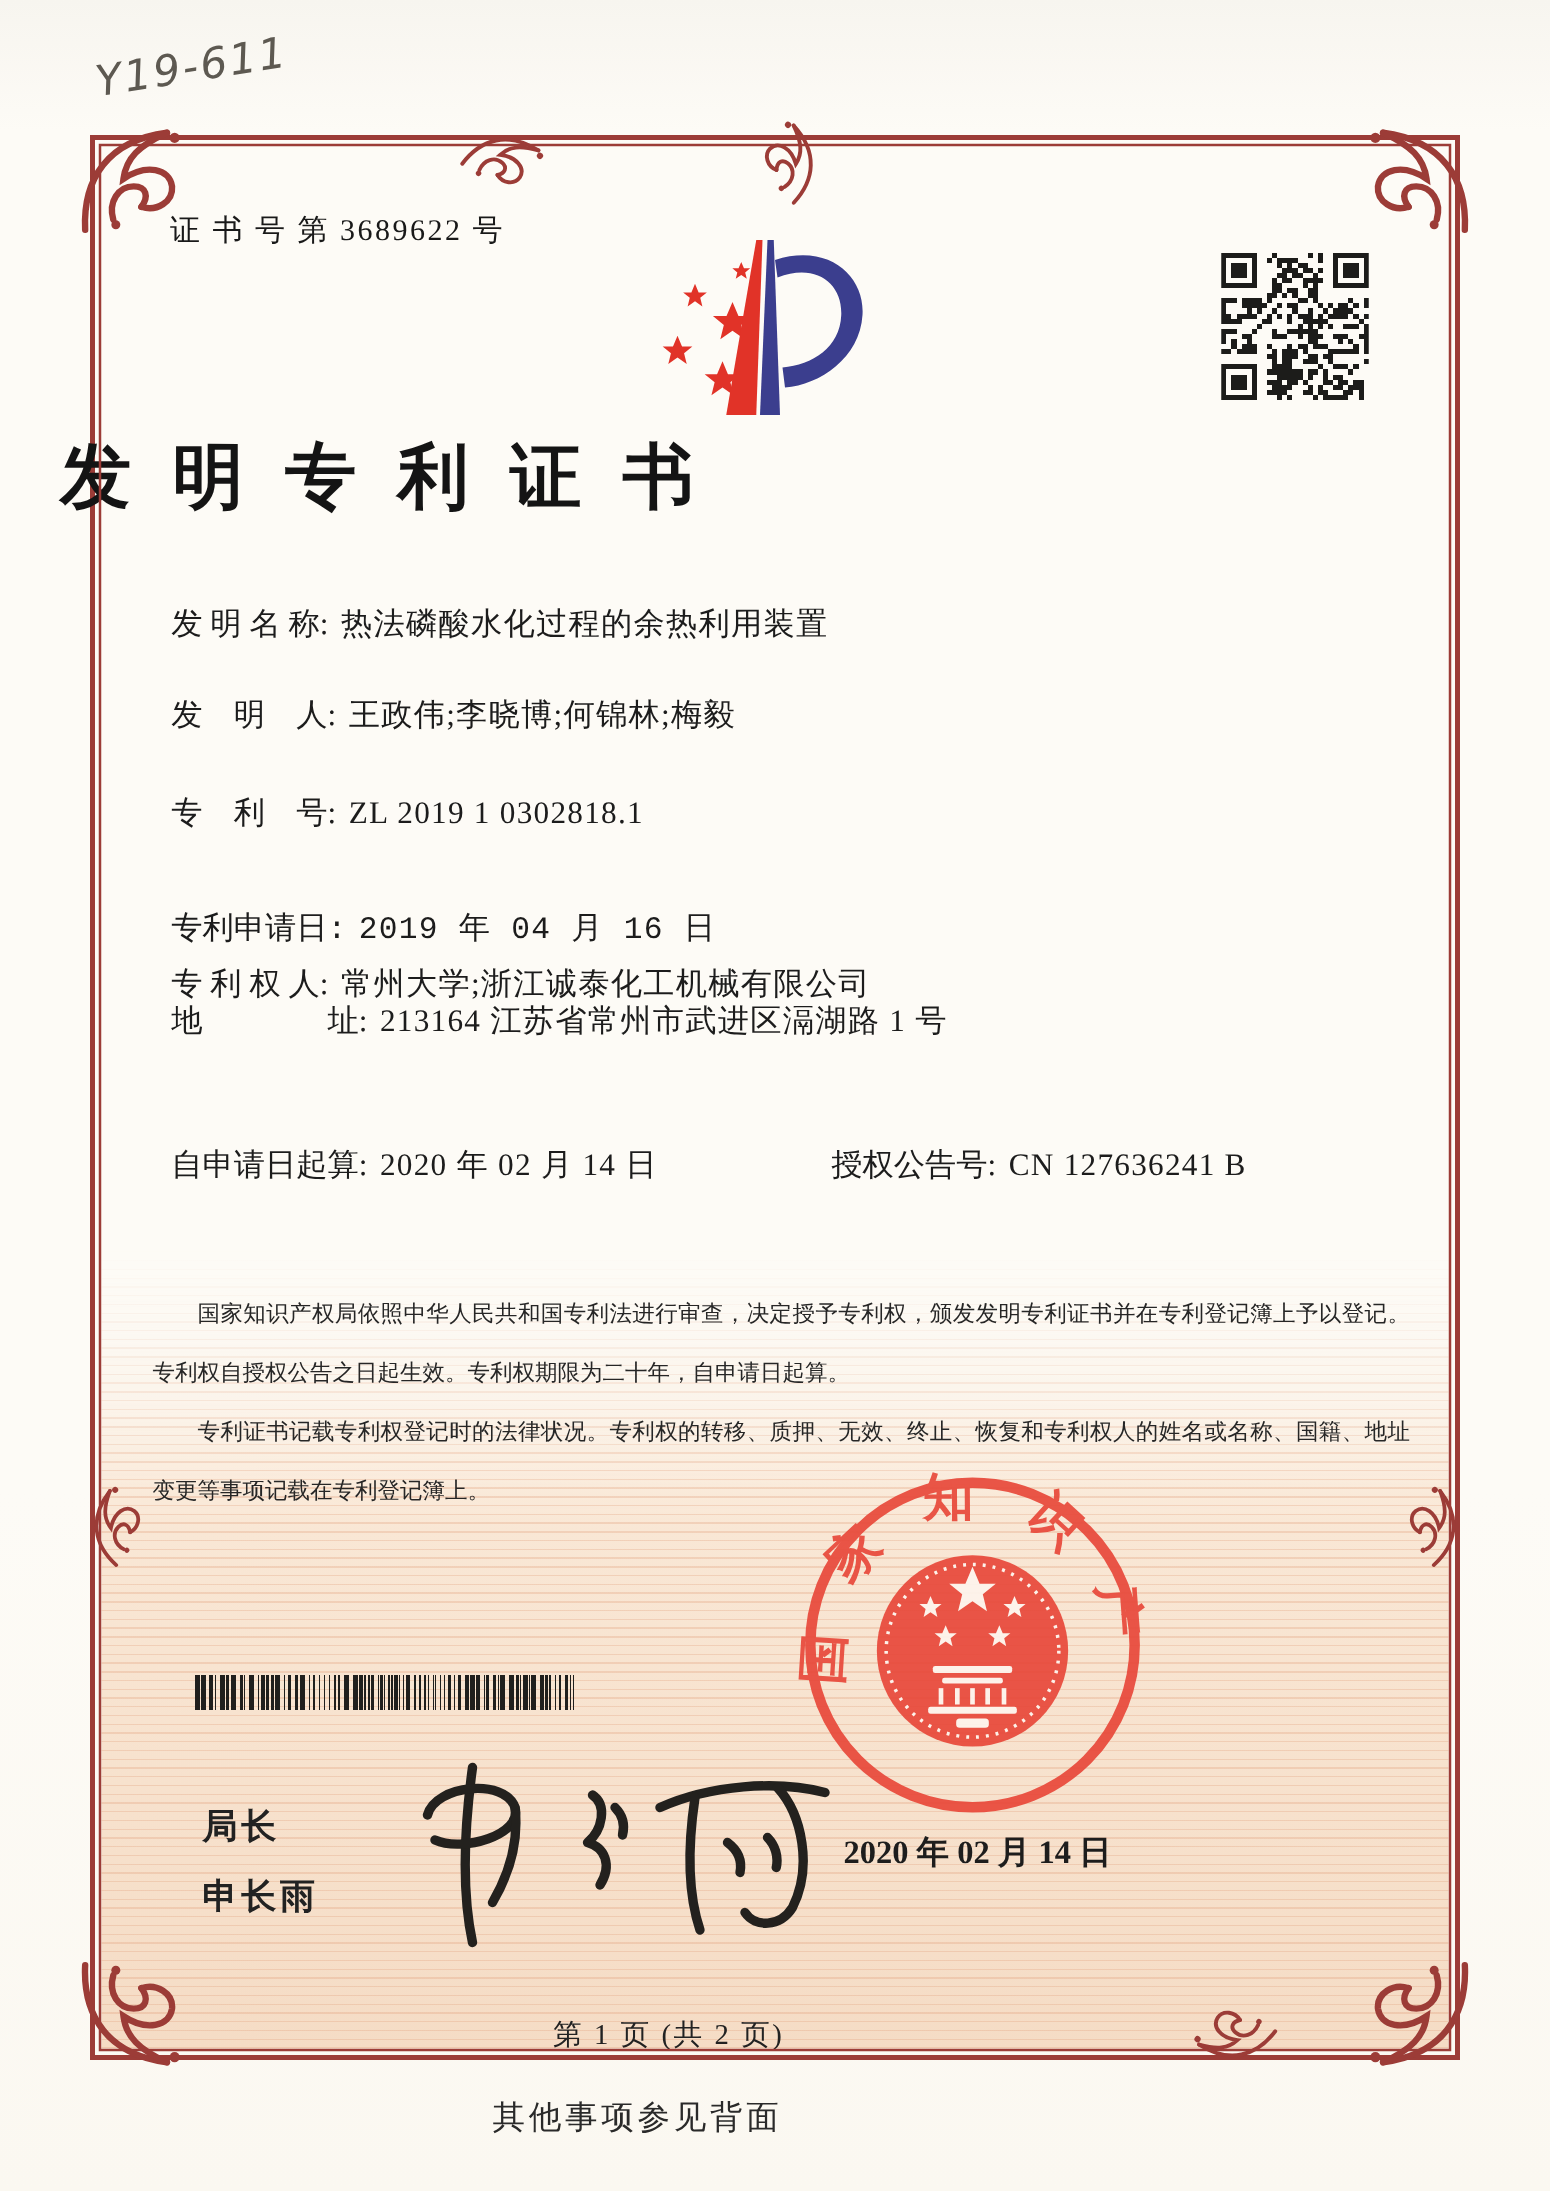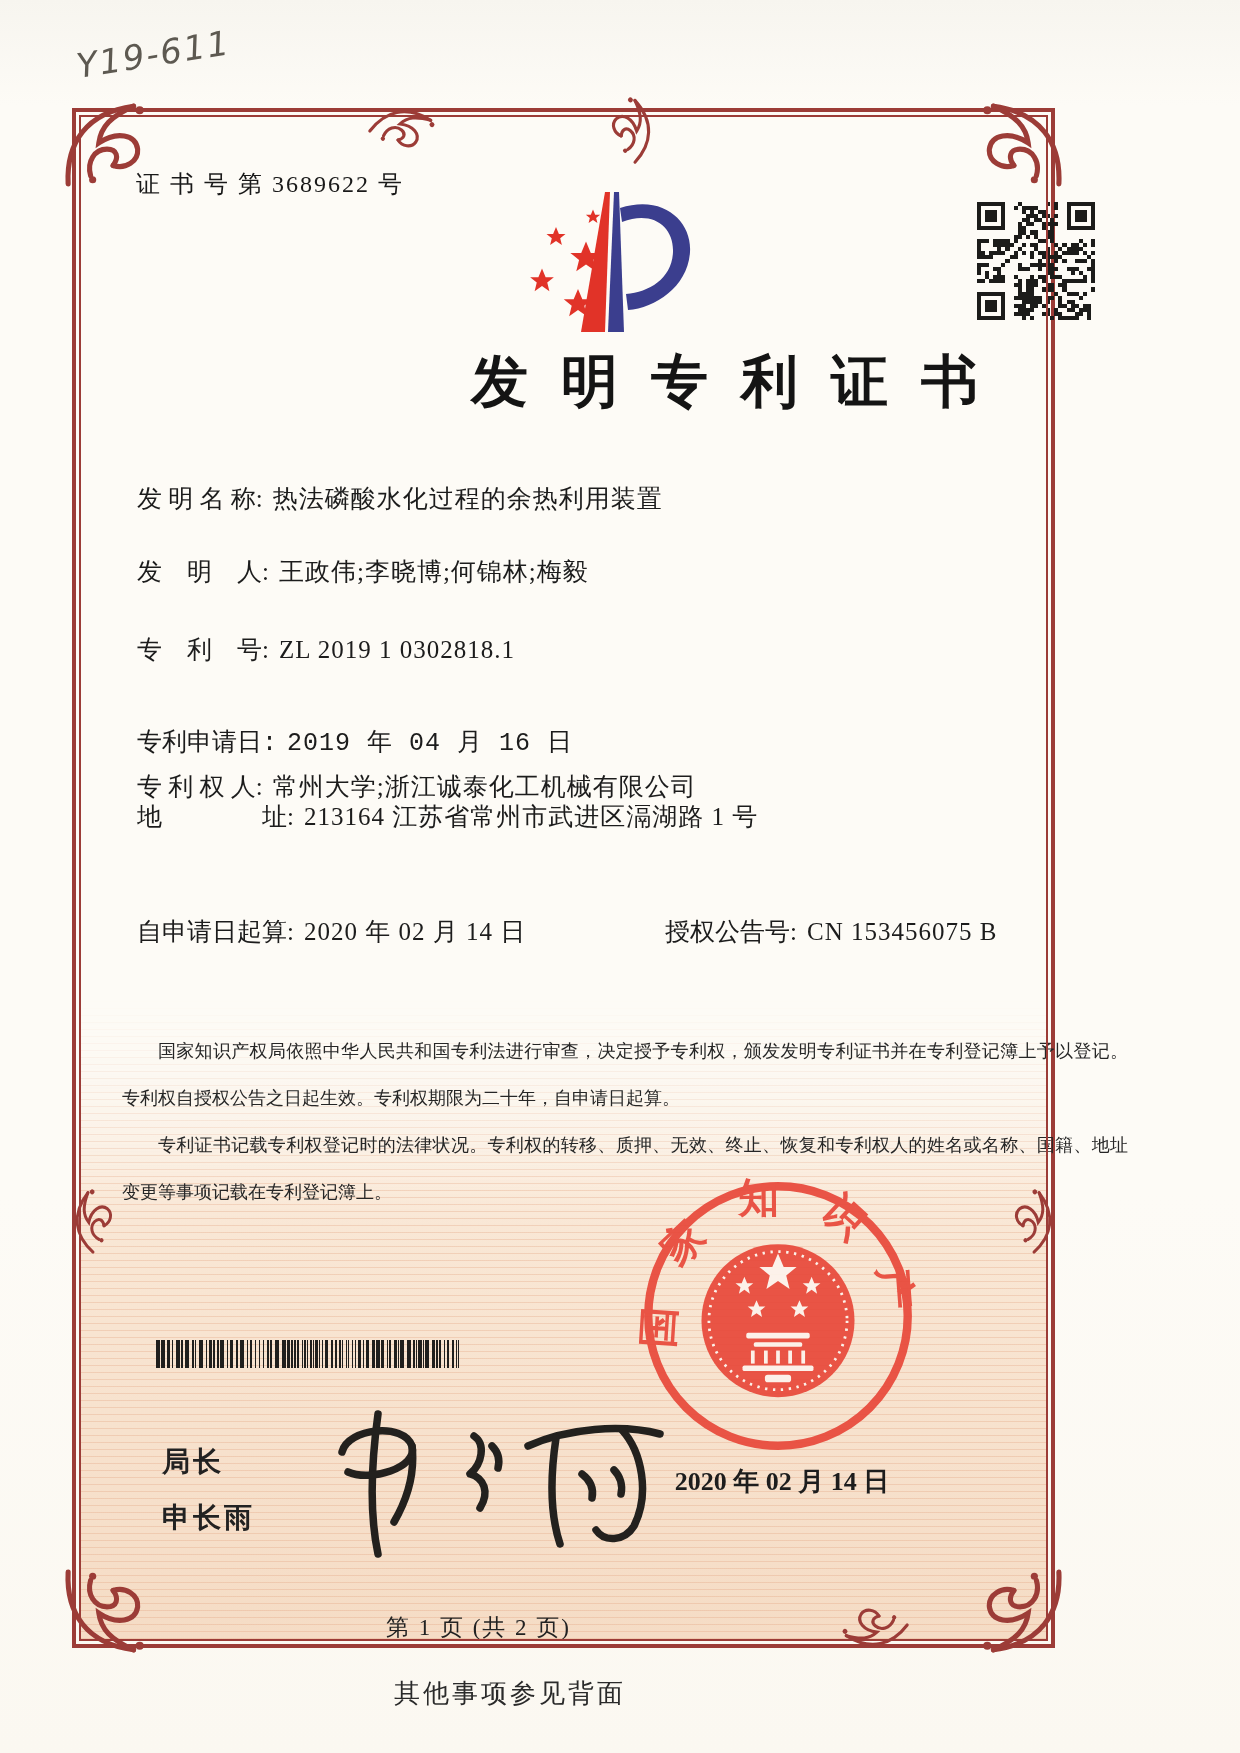--- a/index.html
+++ b/index.html
@@ -3,21 +3,21 @@
 <meta charset="utf-8">
 <style>
   html,body{margin:0;padding:0;}
   body{width:1240px;height:1753px;font-family:"Liberation Serif","DejaVu Serif",serif;}
   .page{position:relative;width:1240px;height:1753px;overflow:hidden;
         background:linear-gradient(180deg,#f7f5ef 0%,#fdfbf6 6%,#fdfbf6 68%,#fbf8f1 100%);}
   
   .handwritten{position:absolute;left:76px;top:34px;font-family:"DejaVu Sans",sans-serif;
         font-style:italic;font-size:34px;color:#5d5951;transform:rotate(-9deg);letter-spacing:2px;}
   
-  .frame{position:absolute;left:72px;top:108px;width:983px;height:1540px;
+  .frame{position:absolute;left:72px;top:108px;width:1096px;height:1540px;
         border:4px solid #9c3c37;box-sizing:border-box;}
   .frame::after{content:"";position:absolute;inset:3px;border:2px solid #9c3c37;pointer-events:none;}
   
   .warm-bg{position:absolute;left:5px;right:5px;bottom:5px;height:640px;pointer-events:none;
         background:
           repeating-linear-gradient(0deg, rgba(224,156,120,0.30) 0 1px, rgba(0,0,0,0) 1px 7px),
           linear-gradient(180deg, rgba(250,233,218,0) 0%, #f9e7d5 35%, #f5dcc5 100%);
         -webkit-mask-image:linear-gradient(180deg,transparent 0,#000 30%);
         mask-image:linear-gradient(180deg,transparent 0,#000 30%);}
   
@@ -29,21 +29,21 @@
   .o-br{right:-14px;bottom:-14px;width:92px;height:92px;transform:scale(-1,-1);}
   .o-t1{left:300px;top:-12px;width:56px;height:56px;transform:rotate(40deg);}
   .o-t2{left:528px;top:-12px;width:56px;height:56px;transform:rotate(40deg) scaleX(-1);}
   .o-l1{left:-10px;top:1080px;width:54px;height:54px;transform:rotate(-45deg);}
   .o-r1{right:-10px;top:1080px;width:54px;height:54px;transform:rotate(45deg) scaleX(-1);}
   .o-b1{right:150px;bottom:-12px;width:56px;height:56px;transform:rotate(-140deg);}
   
   .cert-no{position:absolute;left:60px;top:56px;font-size:24px;color:#191919;letter-spacing:2px;}
   .logo{position:absolute;left:420px;top:74px;width:196px;height:152px;}
   .qr{position:absolute;left:901px;top:90px;width:118px;height:118px;}
-  .title-wrap{position:absolute;left:0;top:232px;width:100%;text-align:right;transform:translateX(-40px);}
+  .title-wrap{position:absolute;left:12px;top:232px;width:100%;text-align:left;transform:translateX(-40px);}
   .title{font-size:57px;font-weight:bold;color:#141414;letter-spacing:33px;white-space:nowrap;}
   
   .row{position:absolute;left:61px;right:40px;font-size:25px;color:#1c1c1c;white-space:nowrap;}
   .row .lab{display:inline-block;}
   .row .val{margin-left:10px;letter-spacing:1px;}
   .r1{top:370px;} .r2{top:443px;} .r3{top:521px;} .r4{top:613px;font-family:Liberation Mono, monospace;} .r5{top:658px;} .r6{top:688px;} .r7{top:803px;}
   .pair2{position:absolute;left:528px;top:0;}
   
   .paras{position:absolute;left:46px;top:916px;width:1006px;font-size:18px;color:#262626;
          line-height:47px;text-align:justify;}
@@ -450,21 +450,21 @@
     </div>
     <div class="row r5">
       <span class="lab">专 利 权 人:</span><span class="val">常州大学;浙江诚泰化工机械有限公司</span>
     </div>
     <div class="row r6">
       <span class="lab">地　　　　址:</span><span class="val">213164 江苏省常州市武进区滆湖路 1 号</span>
     </div>
     <div class="row r7">
       <span class="lab">自申请日起算:</span><span class="val">2020 年 02 月 14 日</span>
       <span class="pair2">
-        <span class="lab">授权公告号:</span><span class="val">CN 153456075 B</span>
+        <span class="lab">授权公告号:</span><span class="val">CN 127636241 B</span>
       </span>
     </div>
 
     <div class="paras">
       <p>国家知识产权局依照中华人民共和国专利法进行审查，决定授予专利权，颁发发明专利证书并在专利登记簿上予以登记。专利权自授权公告之日起生效。专利权期限为二十年，自申请日起算。</p>
       <p>专利证书记载专利权登记时的法律状况。专利权的转移、质押、无效、终止、恢复和专利权人的姓名或名称、国籍、地址变更等事项记载在专利登记簿上。</p>
     </div>
 
     <div class="barcode">
       <svg id="barcode" viewBox="0 0 312 28" preserveAspectRatio="none" shape-rendering="crispEdges">

